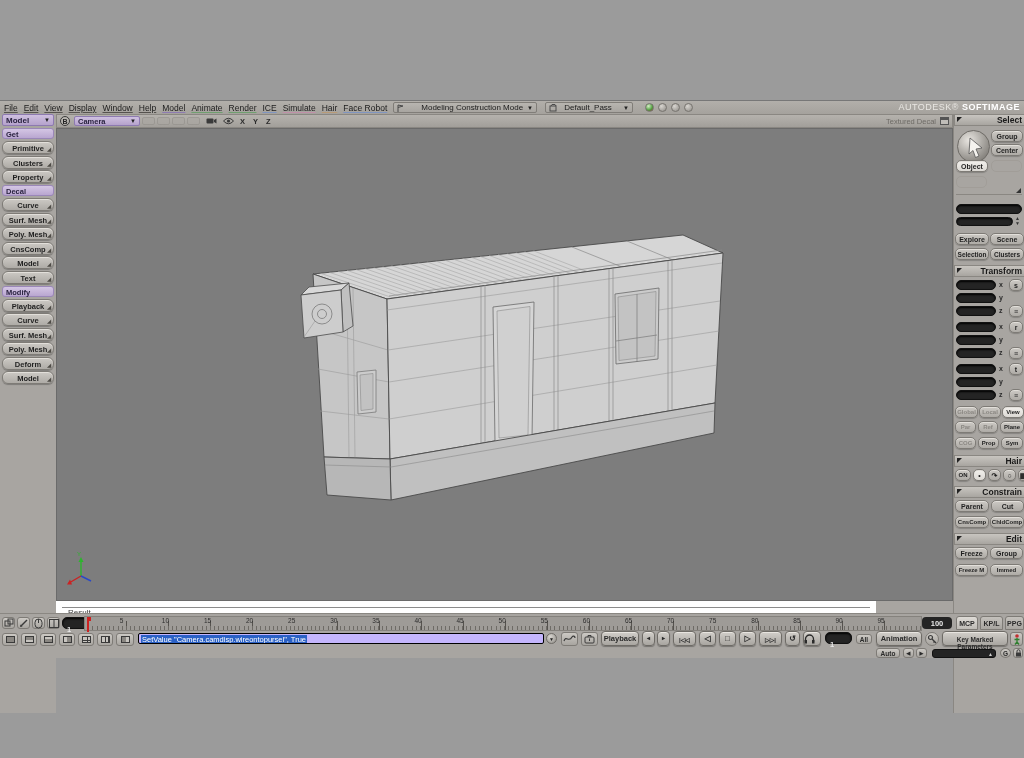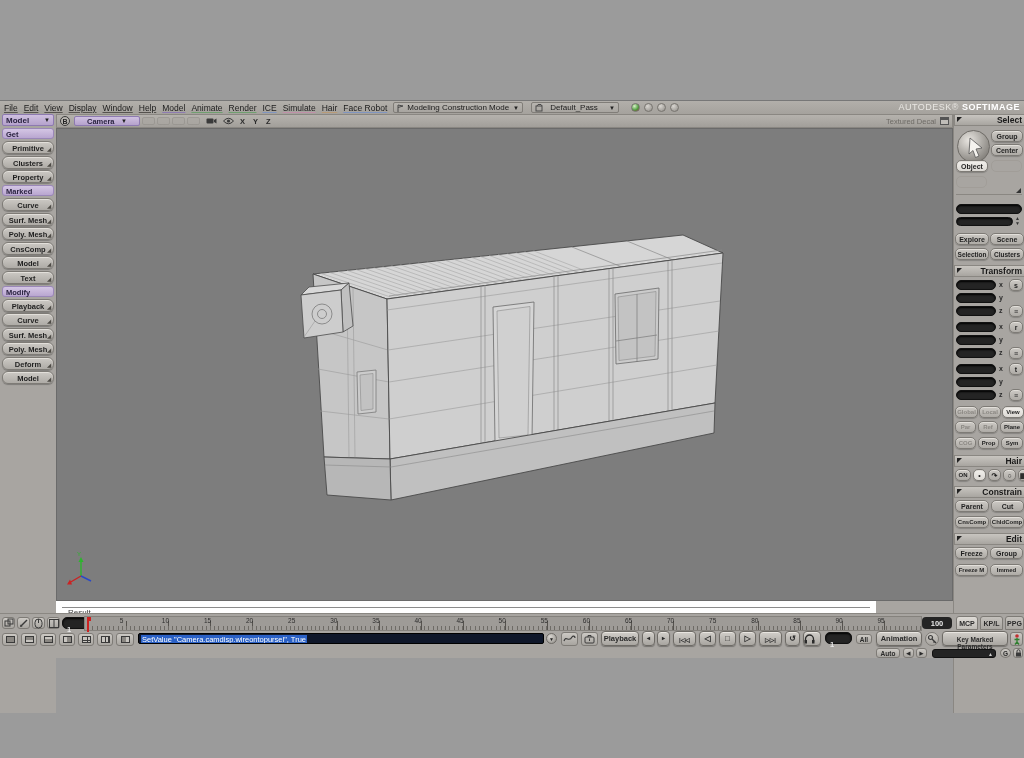--- a/index.html
+++ b/index.html
@@ -15,21 +15,21 @@
   .dd-arrow{font-size:6px;margin-left:4px;color:#222;}
   .mb-icons{display:flex;gap:4px;margin-left:4px;}
   .mb-ic{width:9px;height:9px;border-radius:50%;background:radial-gradient(circle at 35% 30%,#d8d5d0,#8f8c87);border:1px solid #77746f;}
   .mb-ic.color{background:radial-gradient(circle at 35% 30%,#d8f0c8,#4f9d3f 60%,#a03030);}
   .brand{position:absolute;right:4px;top:1px;font-size:9px;color:#e8e6e2;letter-spacing:.5px;}
   .brand b{color:#ffffff;}
 
   
   .vp-header{position:absolute;left:56px;top:13px;width:897px;height:14px;background:linear-gradient(#b5b2ad,#a29f9a);border:1px solid #8a8782;display:flex;align-items:center;font-size:8px;color:#333;}
   .vp-letter{width:10px;height:10px;border:1.5px solid #3a3a3a;border-radius:50%;font-size:7px;font-weight:bold;color:#222;display:flex;align-items:center;justify-content:center;margin:0 4px 0 3px;background:#b8b5b0;}
-  .cam-dd{display:flex;align-items:center;justify-content:space-between;width:66px;height:10px;background:linear-gradient(#cfc0e0,#b5a2cc);border:1px solid #8d7ab0;border-radius:2px;padding:0 12px;font-size:7.5px;font-weight:bold;color:#2a2340;}
+  .cam-dd{display:flex;align-items:center;justify-content:space-between;width:66px;height:10px;background:linear-gradient(#cfc0e0,#b5a2cc);border:1px solid #8d7ab0;border-radius:2px;padding:0 3px;font-size:7.5px;font-weight:bold;color:#2a2340;}
   .ghost-tab{width:13px;height:8px;border:1px solid #95928d;border-radius:2px;background:#aaa7a2;margin-left:2px;opacity:.7;}
   .vh-ic{margin-left:6px;display:flex;align-items:center;}
   .xyz{margin-left:6px;font-size:7.5px;font-weight:bold;letter-spacing:3px;color:#2a2a2a;}
   .vp-mode{position:absolute;right:16px;top:2px;font-size:7.5px;color:#6e6b66;}
   .win-icon{position:absolute;right:3px;top:2px;width:9px;height:8px;border:1px solid #555;border-top:3px solid #555;background:#c0bdb8;}
 
   
   .ltb{position:absolute;left:0;top:13px;width:56px;height:599px;background:#a8a5a1;padding:0 2px;}
   .ltb-title{display:flex;align-items:center;justify-content:space-between;height:12px;background:linear-gradient(#cfc0e0,#b5a2cc);border:1px solid #8d7ab0;border-radius:2px;font-size:8px;font-weight:bold;color:#2a2340;padding:0 3px;margin-bottom:2px;}
   .sec-hdr{height:11px;background:linear-gradient(#d4c6e4,#b9a6d0);border:1px solid #9a87b8;border-radius:3px;font-size:7.5px;font-weight:bold;color:#2a2340;padding:1px 0 0 3px;margin:2px 0;}
@@ -62,21 +62,21 @@
     background-image:repeating-linear-gradient(90deg,transparent 0 3.3px,#6e6b66 3.3px 4.2px),repeating-linear-gradient(90deg,transparent 0 41.2px,#55524e 41.2px 42.1px);
     background-size:100% 4px,100% 9px;background-position:0 100%,0 100%;background-repeat:repeat-x;}
   .tick-label{position:absolute;top:0;font-size:6.5px;color:#2e2e2e;}
   .playhead{position:absolute;left:2px;top:0;width:2px;height:15px;background:#c22;}
   .playhead:before{content:"";position:absolute;left:0;top:0;width:4px;height:4px;background:#c22;}
   .endframe{position:absolute;left:922px;top:3px;width:30px;height:12px;background:#242424;border-radius:4px;color:#e8e8e8;font-size:7.5px;font-weight:bold;text-align:center;padding-top:2px;}
   .tab{position:absolute;top:2px;height:14px;background:linear-gradient(#c4c1bc,#a8a5a0);border:1px solid #7e7b76;border-radius:3px 3px 0 0;font-size:7px;font-weight:bold;color:#2a2a2a;text-align:center;padding-top:3px;}
   .tab.active{background:linear-gradient(#dedbd6,#beb bb6);background:linear-gradient(#dedbd6,#bebbb6);}
   .lay-btn{position:absolute;top:19px;width:16px;height:13px;background:linear-gradient(#ccc9c4,#a8a5a0);border:1px solid #7e7b76;border-radius:3px;display:flex;align-items:center;justify-content:center;}
   .lay-glyph{width:9px;height:7px;border:1px solid #3a3a3a;background:#c8c5c0;position:relative;}
-  .cmdline{position:absolute;left:138px;top:19px;width:406px;height:11px;background:#0f172a;border-radius:2px;border:1px solid #000;font-size:7.5px;color:#fff;padding:1px 2px 0 2px;white-space:nowrap;overflow:hidden;}
+  .cmdline{position:absolute;left:138px;top:19px;width:406px;height:11px;background:#c4b5fd;border-radius:2px;border:1px solid #000;font-size:7.5px;color:#fff;padding:1px 2px 0 2px;white-space:nowrap;overflow:hidden;}
   .cmdline .sel{background:#2b61c6;padding:0 1px;}
   .cmd-dd{position:absolute;left:546px;top:19px;width:11px;height:11px;border-radius:50%;background:radial-gradient(circle at 35% 30%,#d8d5d0,#8f8c87);border:1px solid #6e6b66;font-size:5px;text-align:center;padding-top:2px;color:#222;}
   .tr-btn{position:absolute;top:17px;height:15px;background:linear-gradient(#d2cfca,#a8a5a0);border:1px solid #6e6b66;border-radius:4px;box-shadow:inset 0 1px 0 #e8e5e0,0 1px 1px rgba(0,0,0,.3);font-size:8px;font-weight:bold;color:#2a2a2a;text-align:center;padding-top:2px;}
   .sm{font-size:6px;}
   .r3-btn{position:absolute;top:34px;height:10px;background:linear-gradient(#ccc9c4,#a8a5a0);border:1px solid #7e7b76;border-radius:3px;font-size:6.5px;font-weight:bold;color:#2a2a2a;text-align:center;padding-top:1px;}
   .slider{position:absolute;left:888px;top:35px;width:108px;height:9px;background:#242424;border-radius:3px;border:1px solid #111;}
   .slider .up{position:absolute;right:2px;top:1px;font-size:5px;color:#cfcfcf;}
   svg{display:block;}
 </style>
 </head>
@@ -109,21 +109,21 @@
       <span class="tb-item" style="text-decoration-color: rgb(192, 143, 168);">Simulate</span>
 
       <span class="tb-item" style="text-decoration-color: rgb(184, 154, 118);">Hair</span>
 
       <span class="tb-item" style="text-decoration-color: rgb(127, 148, 191);">Face Robot</span>
 
     <span class="mode-dd">
       <svg width="7" height="8" viewBox="0 0 7 8">
           <path d="M1,8 L1,1 L6,2 L1,3.5" fill="none" stroke="#4a4a4a" stroke-width="1"></path>
         </svg>
-      <span style="margin-left:3px;">Modeling Construction Mode</span>
+      <span style="margin-left:17px;">Modeling Construction Mode</span>
       <span class="dd-arrow">▼</span>
     </span>
     <span class="pass-dd" style="width:88px;justify-content:space-between;">
       <svg width="8" height="8" viewBox="0 0 8 8">
           <rect x="1" y="2" width="6" height="5" fill="none" stroke="#4a4a4a"></rect>
           <path d="M2,2 L3,0.5 L6,0.5 L7,2" fill="none" stroke="#4a4a4a"></path>
         </svg>
       <span>Default_Pass</span>
       <span class="dd-arrow">▼</span>
     </span>
@@ -172,21 +172,21 @@
       <span class="dd-arrow">▼</span>
     </div>
     <div class="sec-hdr">Get</div>
 
       <div class="ltb-btn"><span>Primitive</span><span class="corner">◢</span></div>
 
       <div class="ltb-btn"><span>Clusters</span><span class="corner">◢</span></div>
 
       <div class="ltb-btn"><span>Property</span><span class="corner">◢</span></div>
 
-    <div class="sec-hdr">Marked</div>
+    <div class="sec-hdr">Decal</div>
 
       <div class="ltb-btn"><span>Curve</span><span class="corner">◢</span></div>
 
       <div class="ltb-btn"><span>Surf. Mesh</span><span class="corner">◢</span></div>
 
       <div class="ltb-btn"><span>Poly. Mesh</span><span class="corner">◢</span></div>
 
       <div class="ltb-btn"><span>CnsComp</span><span class="corner">◢</span></div>
 
       <div class="ltb-btn"><span>Model</span><span class="corner">◢</span></div>

